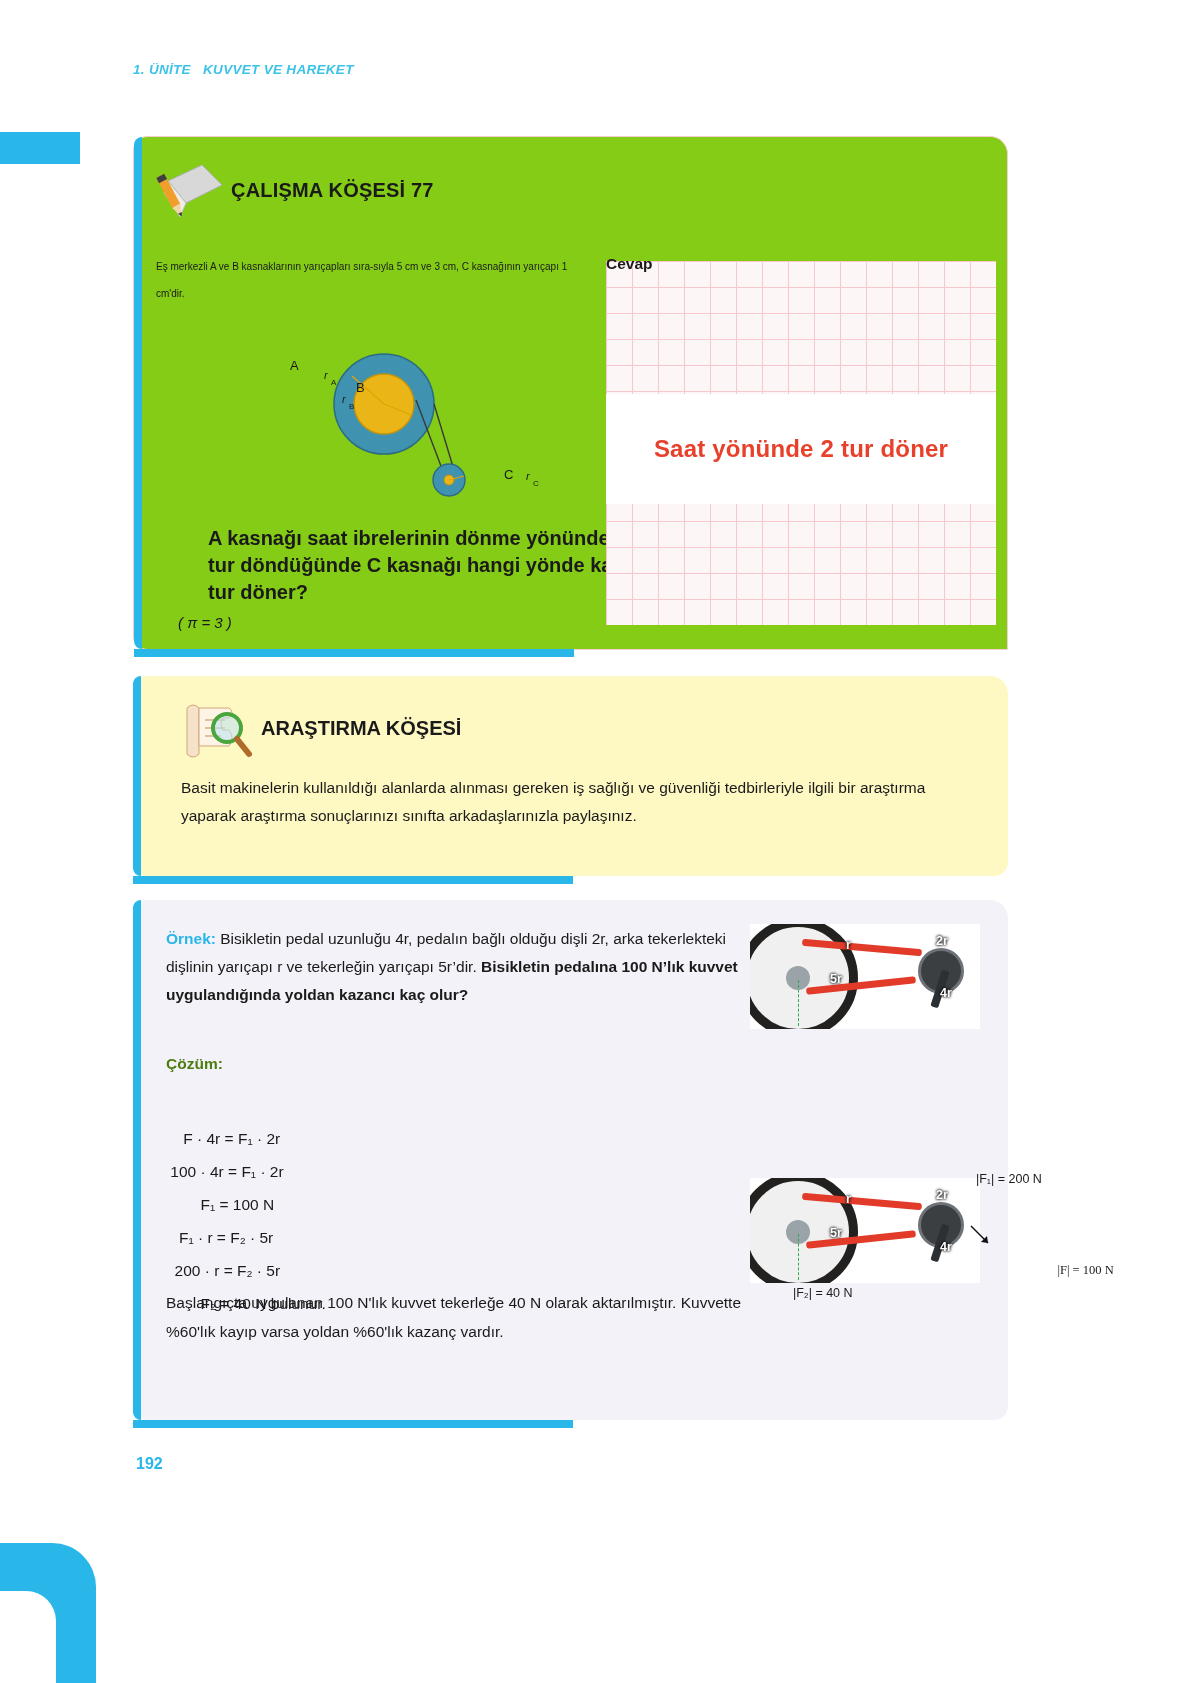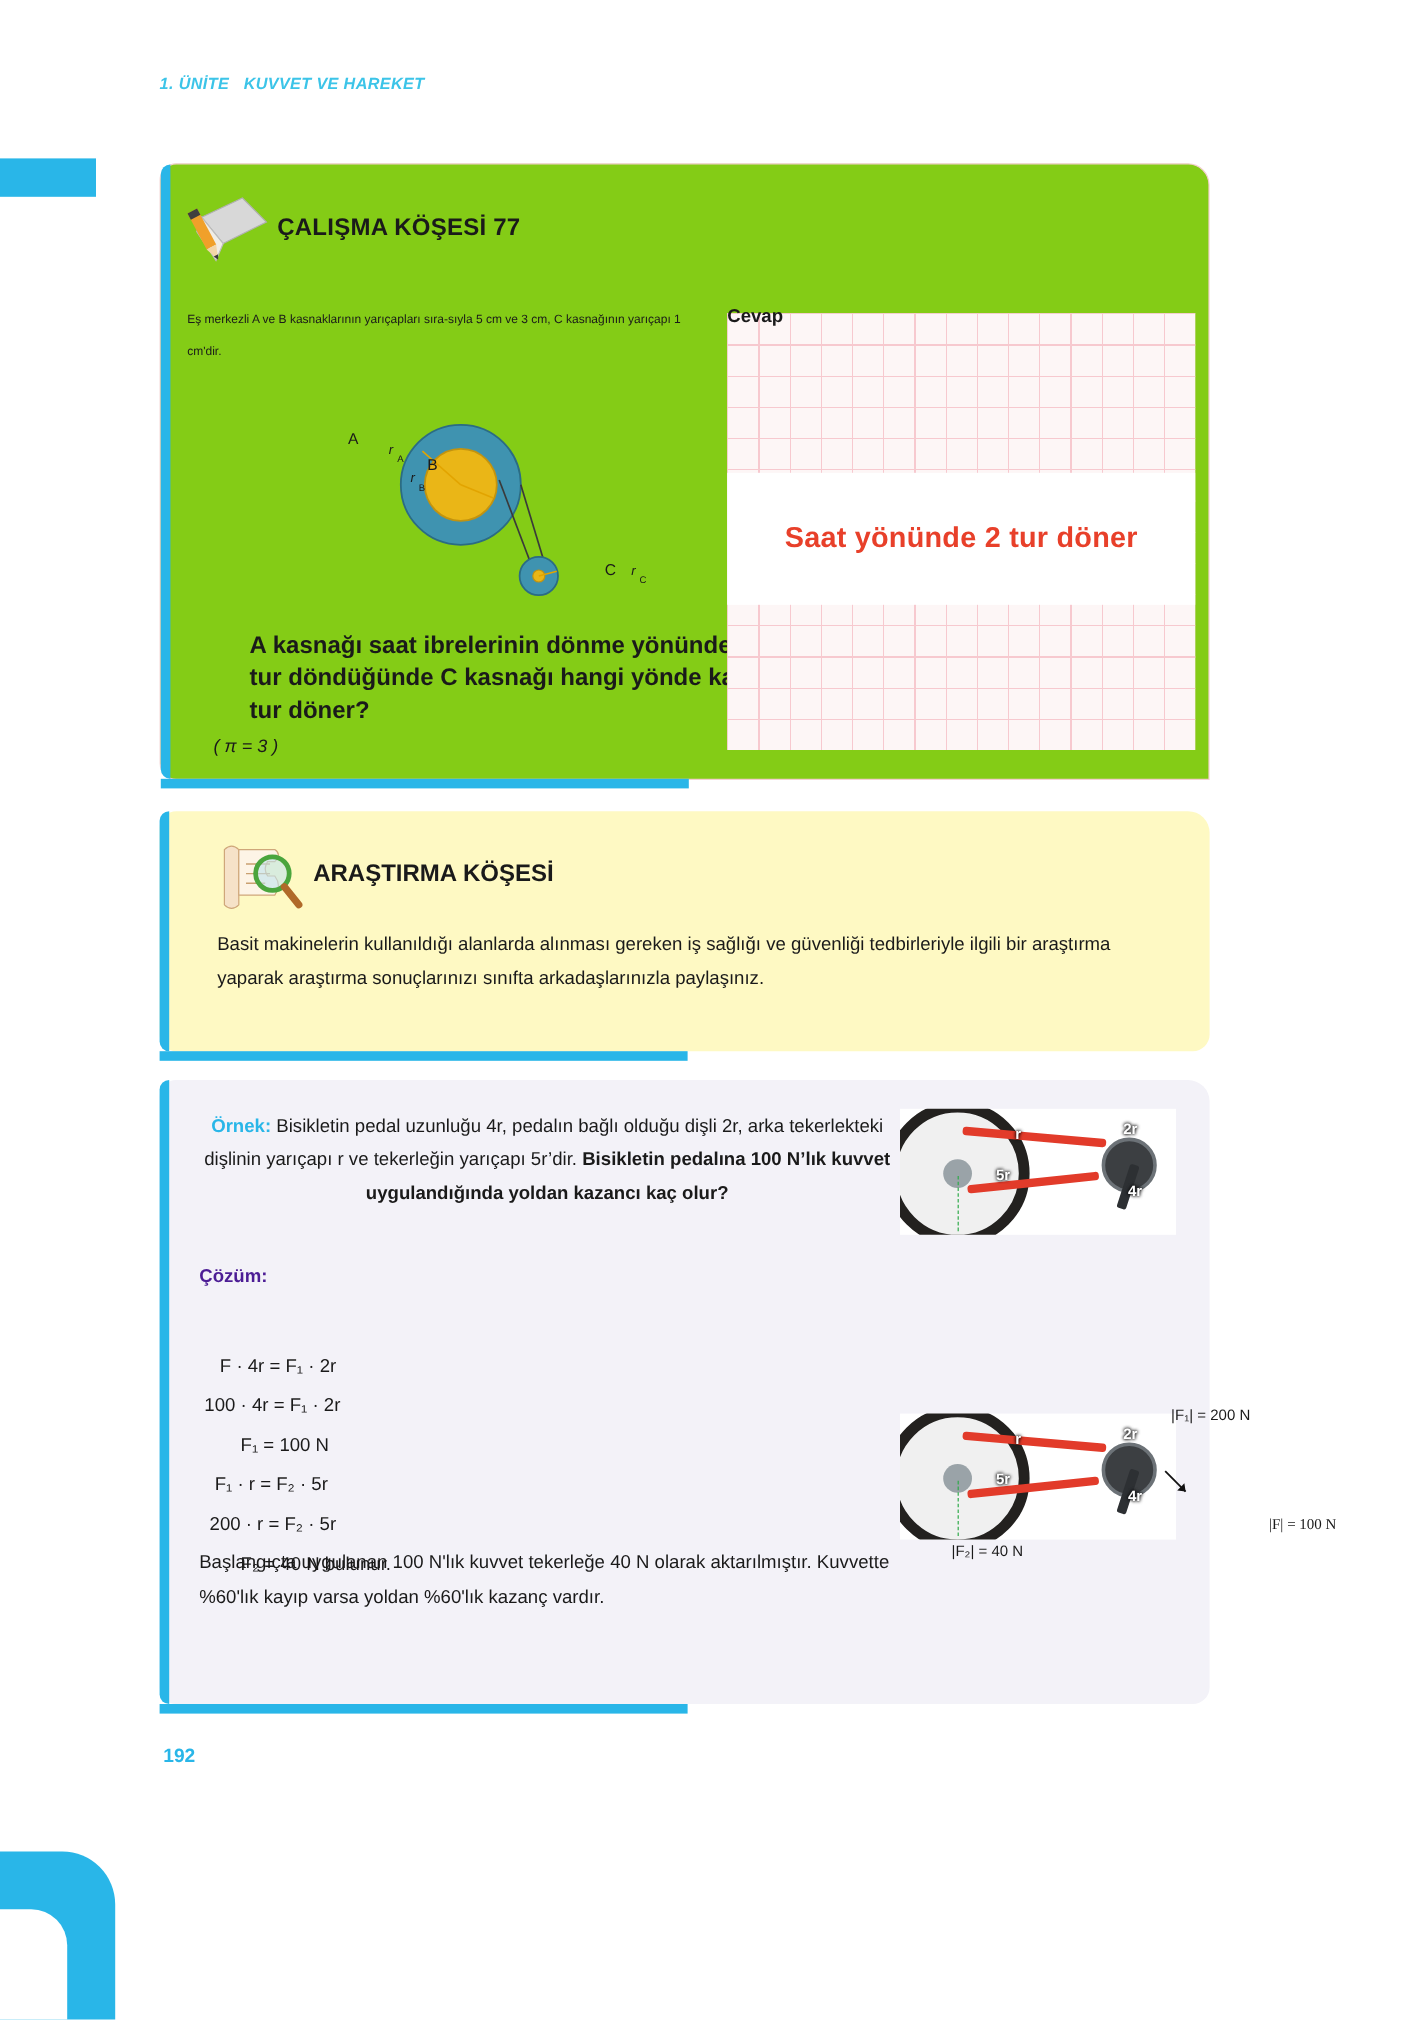--- a/index.html
+++ b/index.html
@@ -201,31 +201,30 @@
   }
   #ornek .leftbar { background: #29b6e8; }
   #ornek .shadowbar { background: #29b6e8; width: 440px; }
 
   .ornek-lead {
     position: absolute;
     left: 33px; top: 25px;
     width: 580px;
     font-size: 15.5px;
     line-height: 28px;
-    text-align: center;
   }
   .ornek-lead b.key { color: #29b6e8; }
   .ornek-bold { font-weight: bold; }
 
   .cozum-label {
     position: absolute;
     left: 33px; top: 155px;
     font-size: 15.5px;
     font-weight: bold;
-    color: #4c1d95;
+    color: #4d7c0f;
   }
   .steps {
     position: absolute;
     left: 33px; top: 182px;
     width: 420px;
     font-size: 15.5px;
     line-height: 33px;
     margin-top: 40px;
   }
   .steps div { white-space: pre; }

